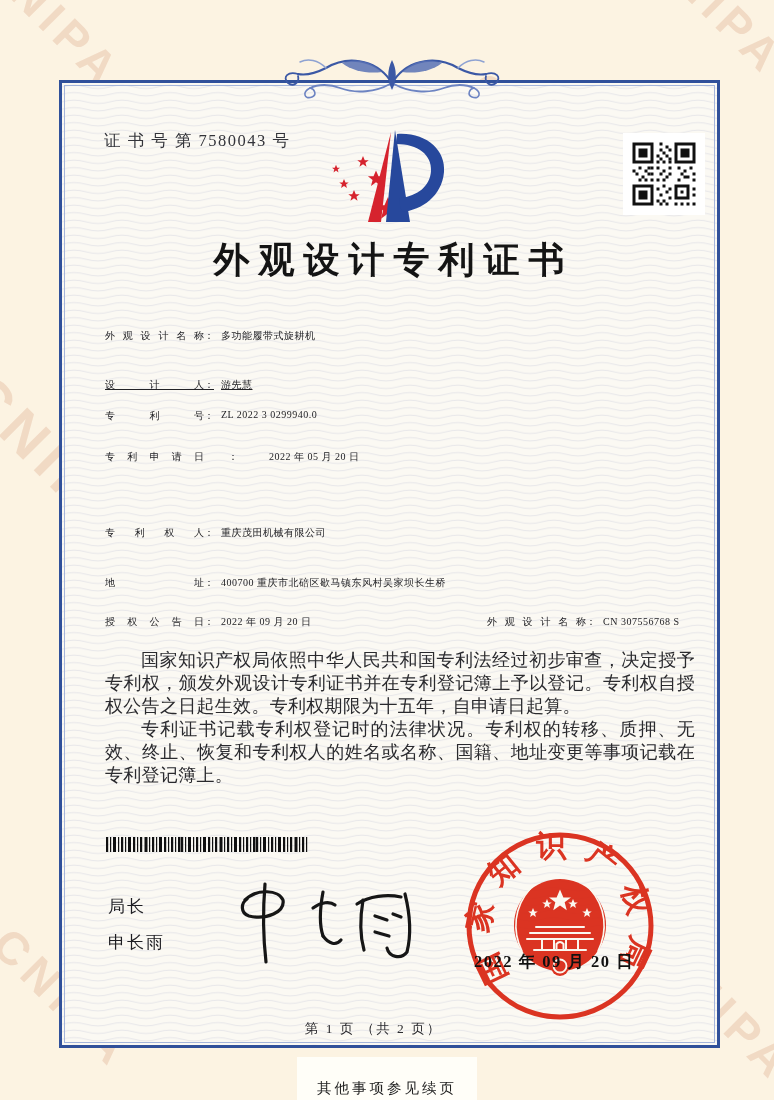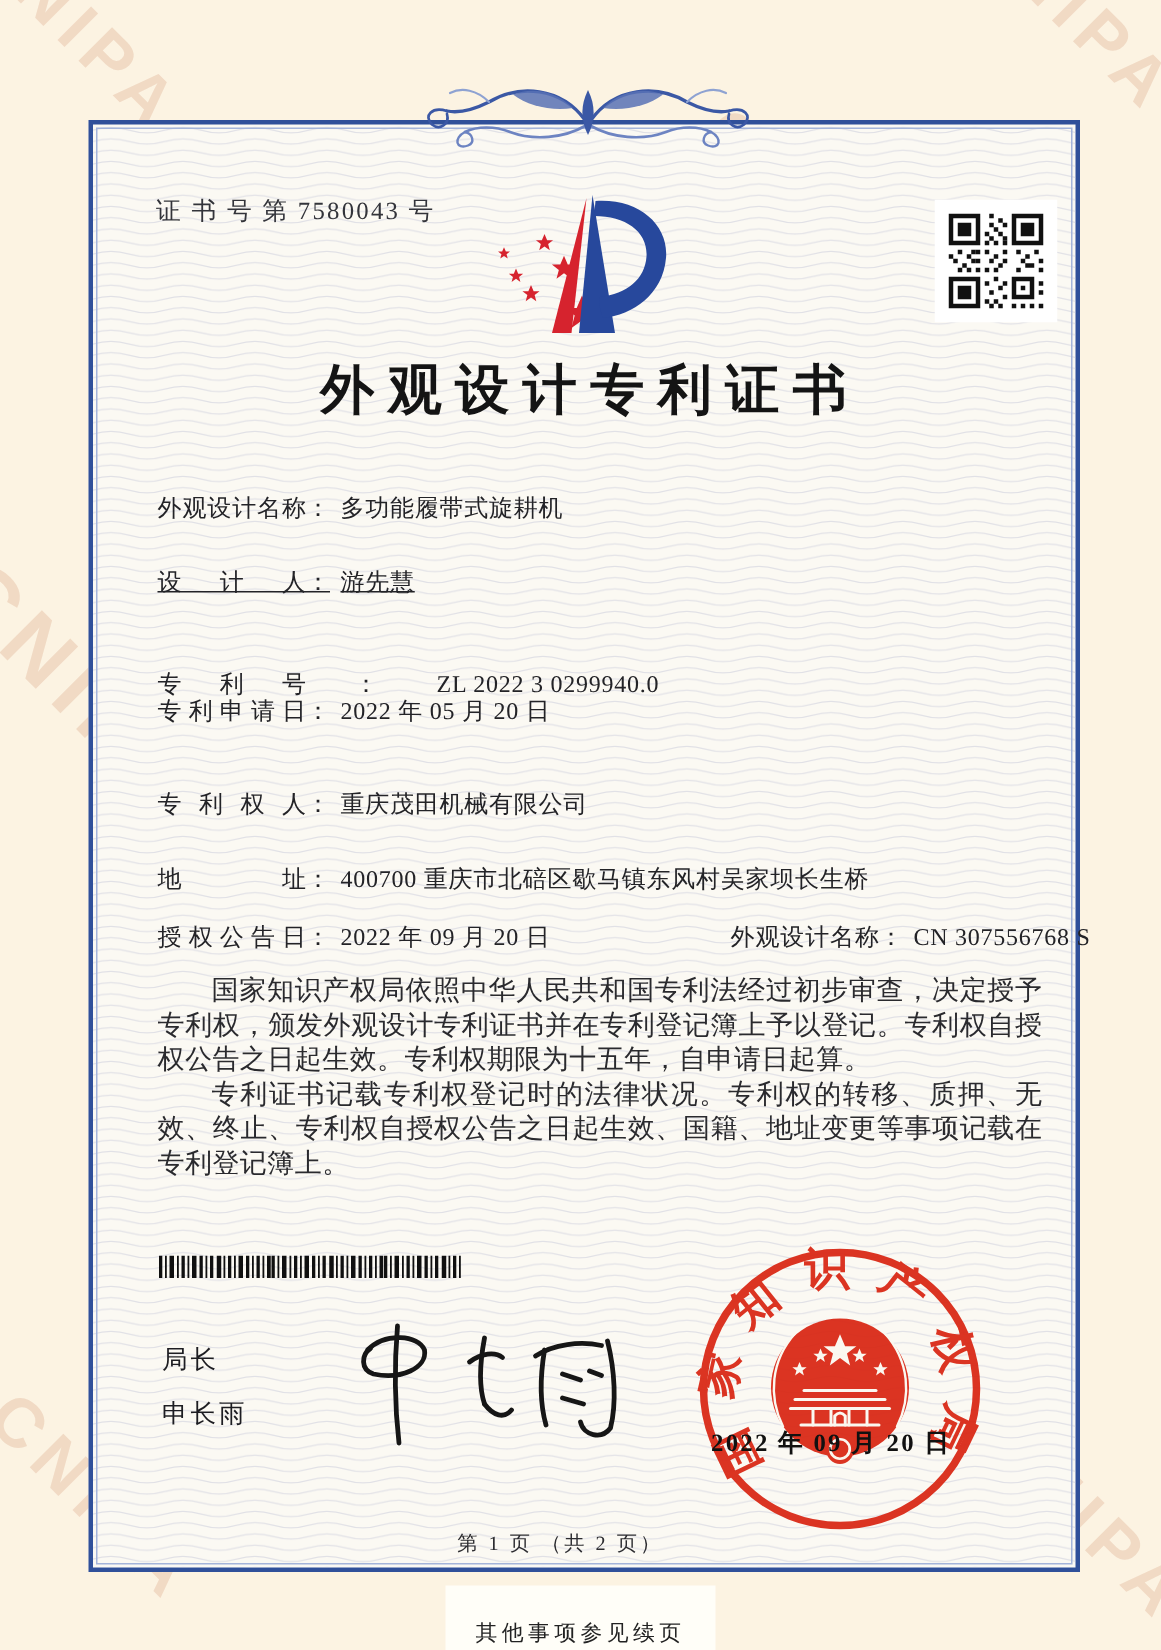--- a/index.html
+++ b/index.html
@@ -27,21 +27,21 @@
   .waves{position:absolute;inset:0;width:100%;height:100%;}
   .content{position:absolute;inset:0;z-index:2;}
   .cert-no{position:absolute;left:104px;top:130px;font-size:16.5px;letter-spacing:1.5px;color:#33343a;}
   .flourish{position:absolute;left:270px;top:50px;z-index:3;}
   .logo{position:absolute;left:330px;top:124px;}
   .qr{position:absolute;left:623px;top:133px;}
   .title{
     position:absolute;left:59px;top:236px;width:669px;margin:0;
     text-align:center;font-size:36px;font-weight:bold;letter-spacing:9px;color:#141414;
   }
-  .frow{position:absolute;left:105px;display:flex;align-items:center;font-size:16px;color:#232327;}
+  .frow{position:absolute;left:105px;display:flex;align-items:flex-start;font-size:10px;color:#232327;}
   .flabel{display:inline-block;width:99px;text-align:justify;text-align-last:justify;}
   .fcolon{margin-right:7px;}
   .fvalue{white-space:nowrap;letter-spacing:0.5px;}
   .grant2{position:absolute;left:382px;top:0;display:flex;align-items:baseline;}
   .paras{position:absolute;left:105px;width:590px;top:649px;font-size:18px;line-height:23px;text-align:justify;color:#2a2a2e;}
   .paras p{margin:0;text-indent:2em;letter-spacing:0.3px;}
   .barcode{position:absolute;left:106px;top:837px;}
   .sig-title{position:absolute;left:108px;top:895px;font-size:17px;letter-spacing:2px;color:#1d1d22;}
   .sig-name{position:absolute;left:108px;top:931px;font-size:17px;letter-spacing:2px;color:#1d1d22;}
   .sig-hand{position:absolute;left:235px;top:878px;}
@@ -156,26 +156,26 @@
     <div class="frow" style="top:329px;">
       <span class="flabel">外观设计名称</span>
         <span class="fcolon">：</span>
         <span class="fvalue">多功能履带式旋耕机</span>
     </div>
     <div class="frow" style="top:378px;text-decoration:underline;">
       <span class="flabel">设计人</span>
         <span class="fcolon">：</span>
         <span class="fvalue">游先慧</span>
     </div>
-    <div class="frow" style="top:446px;gap:32px;">
+    <div class="frow" style="top:409px;">
       <span class="flabel">专利号</span>
         <span class="fcolon">：</span>
         <span class="fvalue">ZL 2022 3 0299940.0</span>
     </div>
-    <div class="frow" style="top:464px;">
+    <div class="frow" style="top:450px;gap:24px;">
       <span class="flabel">专利申请日</span>
         <span class="fcolon">：</span>
         <span class="fvalue">2022 年 05 月 20 日</span>
     </div>
     <div class="frow" style="top:526px;">
       <span class="flabel">专利权人</span>
         <span class="fcolon">：</span>
         <span class="fvalue">重庆茂田机械有限公司</span>
     </div>
     <div class="frow" style="top:576px;">
@@ -190,21 +190,21 @@
         <span class="fvalue">2022 年 09 月 20 日</span>
       <span class="grant2">
         <span class="flabel">外观设计名称</span>
           <span class="fcolon">：</span>
           <span class="fvalue">CN 307556768 S</span>
       </span>
     </div>
 
     <div class="paras">
       <p>国家知识产权局依照中华人民共和国专利法经过初步审查，决定授予专利权，颁发外观设计专利证书并在专利登记簿上予以登记。专利权自授权公告之日起生效。专利权期限为十五年，自申请日起算。</p>
-      <p>专利证书记载专利权登记时的法律状况。专利权的转移、质押、无效、终止、专利权自授权公告之日起生效、国籍、地址变更等事项记载在专利登记簿上。</p>
+      <p>专利证书记载专利权登记时的法律状况。专利权的转移、质押、无效、终止、恢复和专利权人的姓名或名称、国籍、地址变更等事项记载在专利登记簿上。</p>
     </div>
 
     <svg class="barcode" width="202" height="15" viewBox="0 0 202 15" xmlns="http://www.w3.org/2000/svg">
       <g id="bc" fill="#101010">
         <path d="M0,0h2.2v15h-2.2z M4,0h1.2v15h-1.2z M7,0h3v15h-3z M12,0h1.2v15h-1.2z M15,0h2.2v15h-2.2z M19,0h1.2v15h-1.2z M22,0h3v15h-3z M27,0h2.2v15h-2.2z M31,0h1.2v15h-1.2z M34,0h2.2v15h-2.2z M38.5,0h3v15h-3z M43,0h1.2v15h-1.2z M46,0h2.2v15h-2.2z M50,0h1.2v15h-1.2z M53,0h3v15h-3z M58,0h2.2v15h-2.2z M62,0h1.2v15h-1.2z M65,0h2.2v15h-2.2z M69,0h1.2v15h-1.2z M72,0h2.5v15h-2.5z"></path>
       </g>
       <use href="#bc" x="75"></use>
       <use href="#bc" x="150"></use>
     </svg>
 

